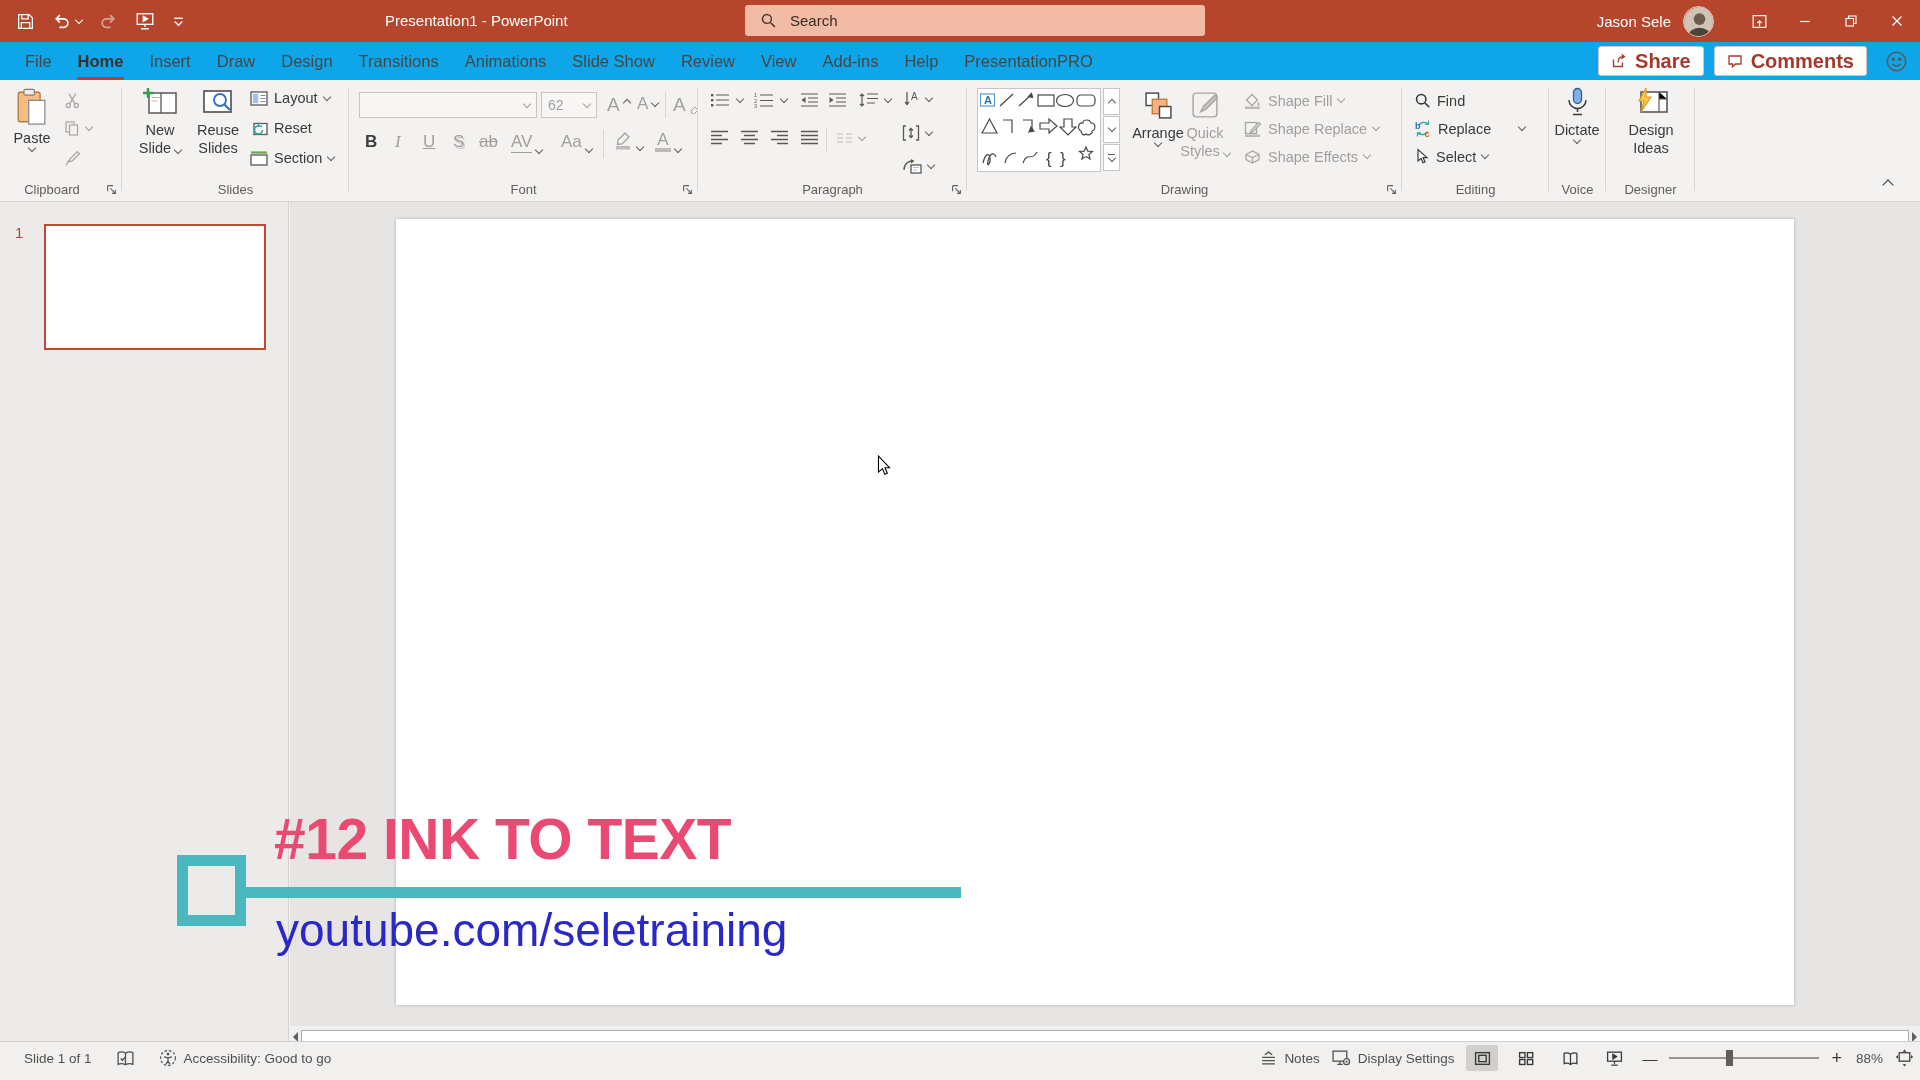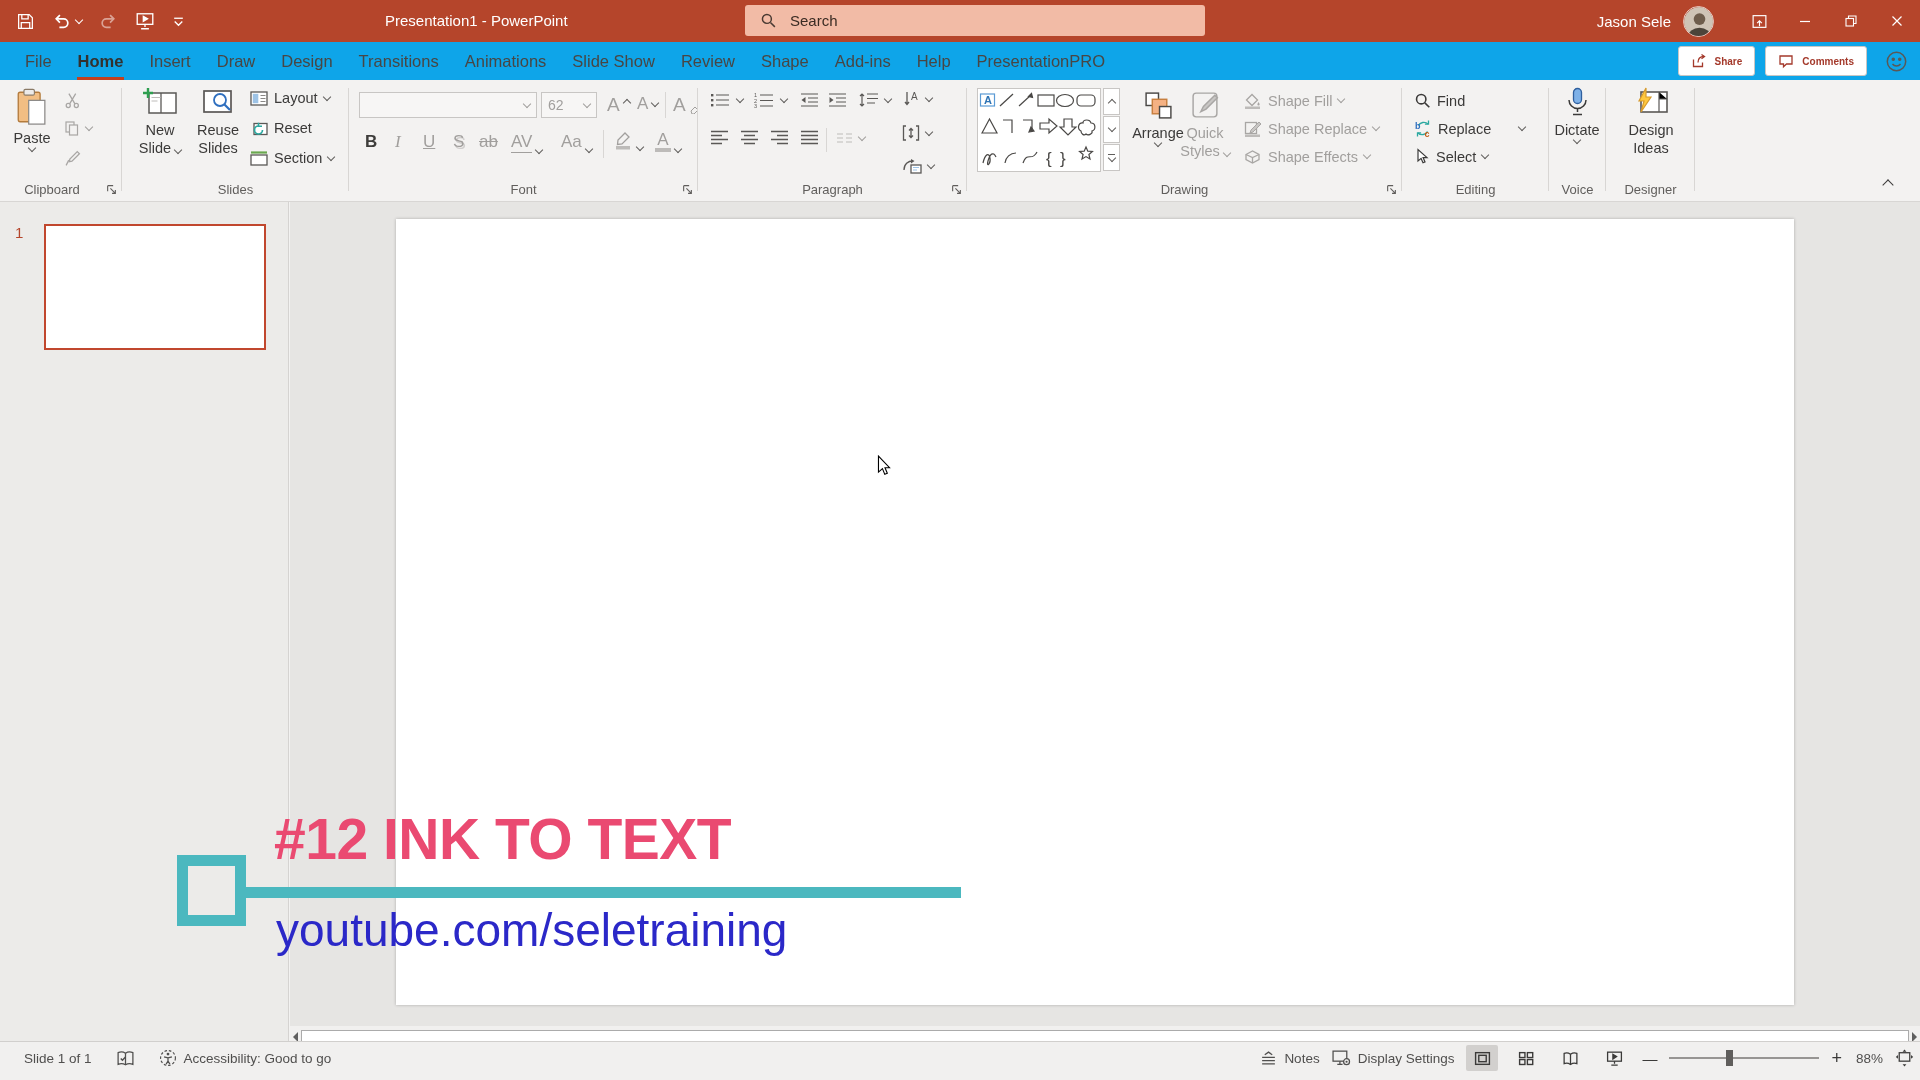--- a/index.html
+++ b/index.html
@@ -15,21 +15,21 @@
   .tright{position:absolute;right:0;top:0;height:42px;display:flex;align-items:center}
   .uname{font-size:15px;margin-right:12px}
   .avatar{width:31px;height:31px;border-radius:50%;overflow:hidden;margin-right:22px;border:1px solid rgba(255,255,255,.7)}
   .winbtn{width:46px;height:42px;display:flex;align-items:center;justify-content:center}
   
   .tabrow{position:absolute;top:42px;left:0;right:0;height:38px;background:#0ea5e9;display:flex;align-items:center;padding-left:12px}
   .tab{position:relative;height:38px;line-height:38px;padding:0 13px;font-size:16.5px;color:#484644;white-space:nowrap}
   .tab.active{font-weight:700;color:#33312f}
   .tab.active::after{content:"";position:absolute;left:12px;right:12px;bottom:0;height:3px;background:#C4401F}
   .tabactions{position:absolute;right:12px;top:46px;display:flex;align-items:center;gap:10px}
-  .abtn{display:flex;align-items:center;gap:8px;height:30px;padding:0 12px;background:#fff;border:1px solid #C8C6C4;border-radius:3px;color:#A4392B;font-weight:700;font-size:10px}
+  .abtn{display:flex;align-items:center;gap:8px;height:30px;padding:0 12px;background:#fff;border:1px solid #C8C6C4;border-radius:3px;color:#A4392B;font-weight:700;font-size:20px}
   
   .ribbon{position:absolute;top:80px;left:0;right:0;height:122px;background:#F3F2F1;border-bottom:1px solid #D8D6D4}
   .g{position:absolute;top:0;height:121px}
   .g .sep{position:absolute;right:0;top:8px;bottom:10px;width:1px;background:#D8D6D4}
   .gl{position:absolute;bottom:4px;left:0;right:0;text-align:center;font-size:13px;color:#605E5C;white-space:nowrap}
   .launch{position:absolute;right:5px;bottom:6px;color:#605E5C}
   .bb{position:absolute;display:flex;flex-direction:column;align-items:center;font-size:14.5px;color:#3b3a39;text-align:center;line-height:1.22}
   .bb .ic{margin-bottom:4px}
   .sb{position:absolute;display:flex;align-items:center;gap:6px;font-size:14.5px;color:#3b3a39;white-space:nowrap}
   .sb.dis,.bb.dis{color:#A19F9D}
@@ -156,21 +156,21 @@
   <div class="tabrow">
     <span class="tab">File</span>
     <span class="tab active">Home</span>
     <span class="tab">Insert</span>
     <span class="tab">Draw</span>
     <span class="tab">Design</span>
     <span class="tab">Transitions</span>
     <span class="tab">Animations</span>
     <span class="tab">Slide Show</span>
     <span class="tab">Review</span>
-    <span class="tab">Shape</span>
+    <span class="tab">View</span>
     <span class="tab">Add-ins</span>
     <span class="tab">Help</span>
     <span class="tab">PresentationPRO</span>
   </div>
   <div class="tabactions">
     <span class="abtn">
         <svg width="16" height="16" viewBox="0 0 16 16" fill="none" stroke="#A4392B" stroke-width="1.3">
           <path d="M2.5 6.5v7h9v-4"></path>
           <path d="M7 9.5c0-4 2-6 6-6"></path>
           <path d="M10.5 1.5l3 2-3 2.2"></path>

